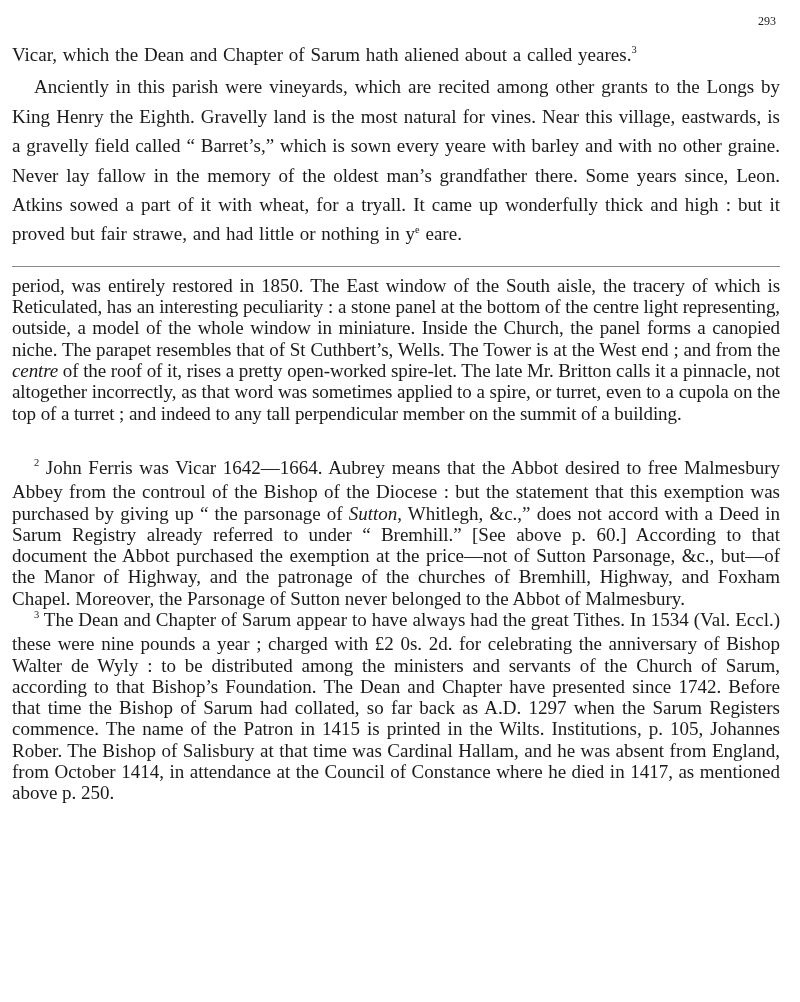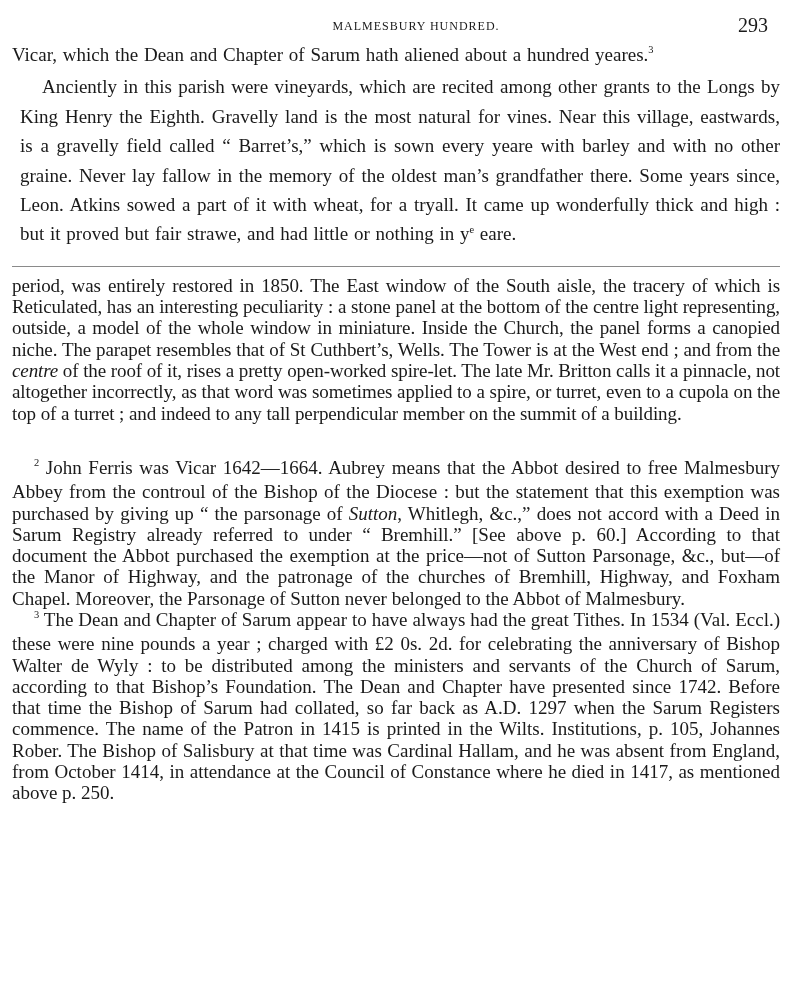--- a/index.html
+++ b/index.html
@@ -9,29 +9,29 @@
       font-family: "Liberation Serif", "DejaVu Serif", serif;
     }
     .page { position: absolute; left: 12px; top: 0; width: 768px; }
 
     .running-head { position: relative; height: 40px; }
     .running-title {
       position: absolute; left: 0; right: 0; top: 19px; text-align: center;
       font-size: 12px; letter-spacing: 1px; padding-left: 40px;
     }
     .page-number {
-      position: absolute; right: 12px; top: 14px; font-size: 20px; font-family: Liberation Serif, serif;
+      position: absolute; right: 4px; top: 14px; font-size: 12px; font-family: Liberation Serif, serif;
     }
 
     .main-text {
       font-size: 19px; line-height: 29.4px; text-align: justify;
       word-spacing: 1px; margin: 0;
     }
     .main-text p { margin: 0; text-align: justify; text-align-last: left; }
-    .main-text p.indent { text-indent: 22px; margin-left: 8px; }
+    .main-text p.indent { text-indent: 22px; }
 
     sup { font-size: 0.55em; vertical-align: 0; position: relative; top: -0.75em; }
 
     .rule {
       margin: 14px 0 0 0; height: 0; border: 0;
       border-top: 1px solid #8a8a8a; width: 100%;
     }
 
     .notes { font-size: 19px; line-height: 21.3px; margin-top: 8px; }
     .notes p { margin: 0; text-align: justify; text-align-last: left; }
@@ -39,26 +39,25 @@
     .notes p.note.gap2 { margin-top: 0; }
     .notes .cont { letter-spacing: -0.1px; }
     i { font-style: italic; }
   </style>
 </head>
 <body>
 
 <div class="page">
 
   <div class="running-head">
-    <div class="running-title">MALMESBURY HUNDRED.</div>
     <div class="page-number">293</div>
   </div>
 
   <div class="main-text">
-    <p><span>Vicar, which the Dean and Chapter of Sarum hath aliened about a hundred yeares.</span><sup>3</sup></p>
+    <p><span>Vicar, which the Dean and Chapter of Sarum hath aliened about a called yeares.</span><sup>3</sup></p>
     <p class="indent"><span>Anciently in this parish were vineyards, which are recited among other grants to the Longs by King Henry the Eighth. Gravelly land is the most natural for vines. Near this village, eastwards, is a gravelly field called “ Barret’s,” which is sown every yeare with barley and with no other graine. Never lay fallow in the memory of the oldest man’s grandfather there. Some years since, Leon. Atkins sowed a part of it with wheat, for a tryall. It came up wonderfully thick and high : but it proved but fair strawe, and had little or nothing in y</span><sup>e</sup><span> eare.</span></p>
   </div>
 
   <hr class="rule">
 
   <div class="notes">
     <p class="cont"><span>period, was entirely restored in 1850. The East window of the South aisle, the tracery of which is Reticulated, has an interesting peculiarity : a stone panel at the bottom of the centre light representing, outside, a model of the whole window in miniature. Inside the Church, the panel forms a canopied niche. The parapet resembles that of St Cuthbert’s, Wells. The Tower is at the West end ; and from the </span><i>centre</i><span> of the roof of it, rises a pretty open-worked spire-let. The late Mr. Britton calls it a pinnacle, not altogether incorrectly, as that word was sometimes applied to a spire, or turret, even to a cupola on the top of a turret ; and indeed to any tall perpendicular member on the summit of a building.</span></p>
 
     <p class="note"><sup>2</sup><span> John Ferris was Vicar 1642—1664. Aubrey means that the Abbot desired to free Malmesbury Abbey from the controul of the Bishop of the Diocese : but the statement that this exemption was purchased by giving up “ the parsonage of </span><i>Sutton</i><span>, Whitlegh, &amp;c.,” does not accord with a Deed in Sarum Registry already referred to under “ Bremhill.” [See above p. 60.] According to that document the Abbot purchased the exemption at the price—not of Sutton Parsonage, &amp;c., but—of the Manor of Highway, and the patronage of the churches of Bremhill, Highway, and Foxham Chapel. Moreover, the Parsonage of Sutton never belonged to the Abbot of Malmesbury.</span></p>
 

